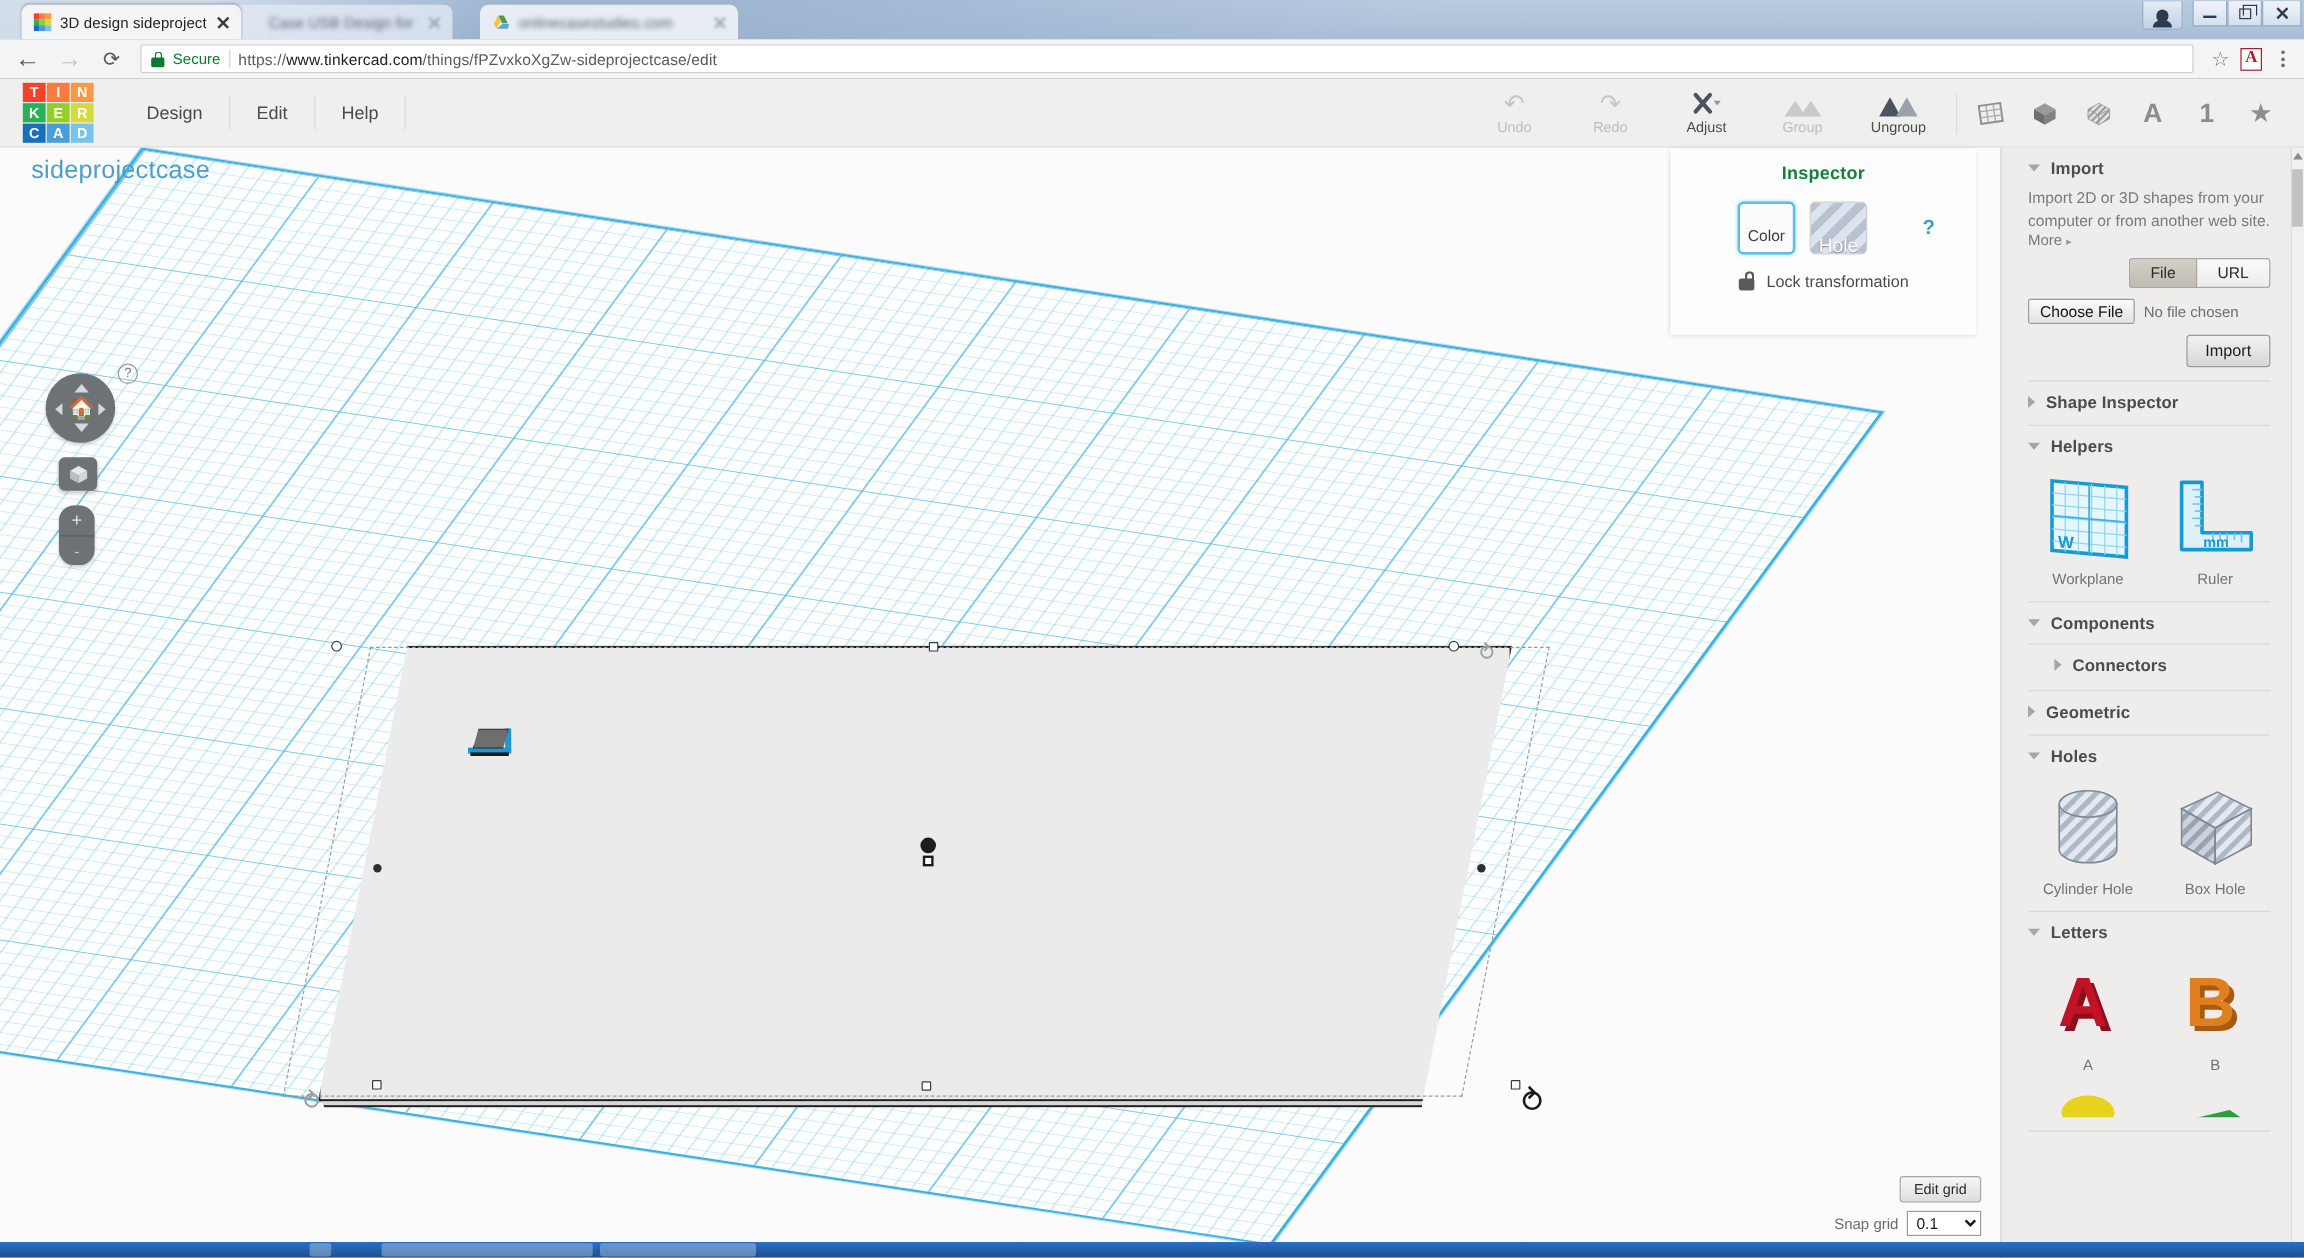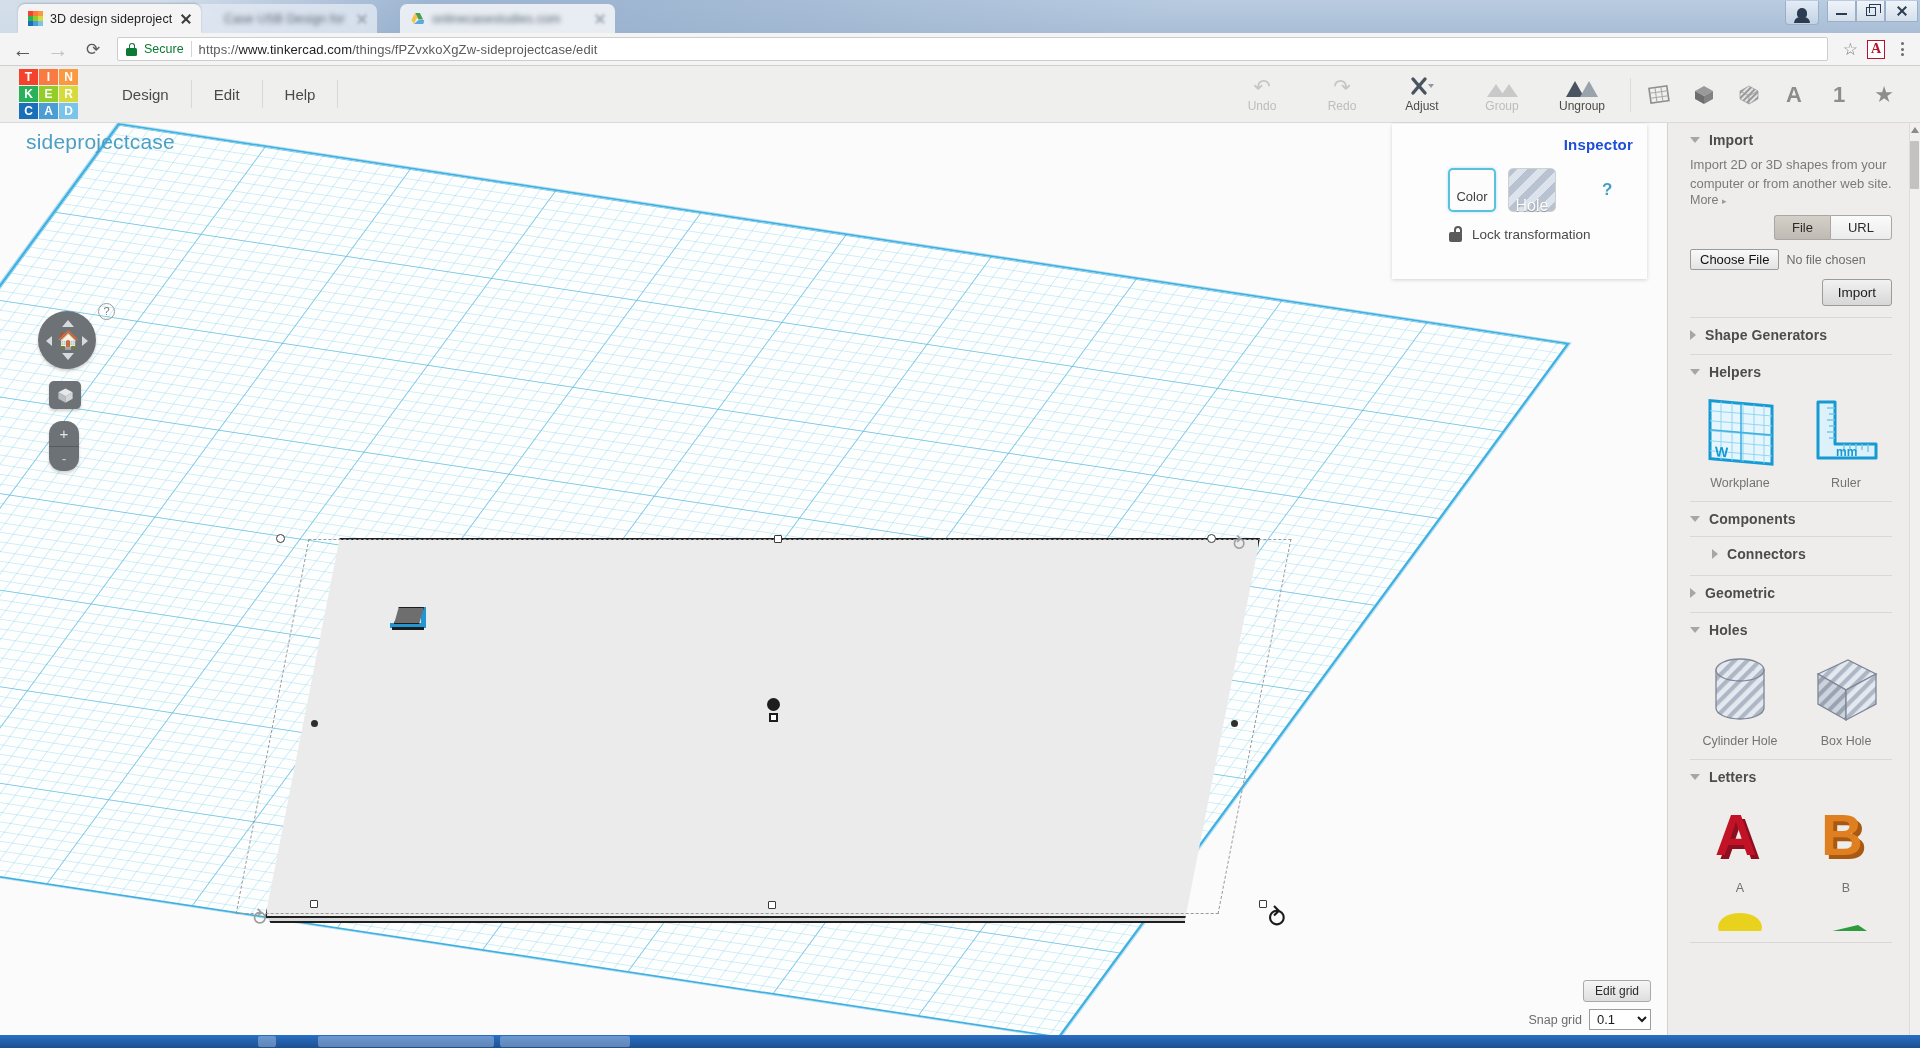--- a/index.html
+++ b/index.html
@@ -248,21 +248,21 @@
     width:62px; height:21px; font-size:13px; color:#1a1a1a; background:#fff;
     border:1px solid #9c9c9c; padding:0 3px; font-family:"Liberation Sans", sans-serif; cursor:pointer;
   }
 
   
   #inspector {
     position:absolute; left:1392px; top:58px; width:255px; height:155px;
     background:#fdfdfd; box-shadow:0 1px 4px rgba(0,0,0,.16);
     padding:12px 14px;
   }
-  #inspector-title { text-align:right; font-size:15px; color:#1d4ed8; font-weight:bold; letter-spacing:.2px; }
+  #inspector-title { text-align:center; font-size:15px; color:#15803d; font-weight:bold; letter-spacing:.2px; }
   #insp-row { display:flex; align-items:center; gap:12px; margin-top:15px; padding-left:42px; }
   .insp-btn {
     width:48px; height:44px; border-radius:5px; background:#fcfcfc;
     display:flex; align-items:flex-end; justify-content:center; padding-bottom:6px;
     font-size:13px; color:#3d3d3d; cursor:pointer;
   }
   .insp-btn.color { border:2px solid #5bc0de; box-shadow:0 0 3px rgba(91,192,222,.5); }
   .insp-btn.hole {
     border:1px solid #cfcfcf; color:#ffffff;
     background: repeating-linear-gradient(-45deg,#b9c2d0 0 7px,#dde3ec 7px 14px);
@@ -640,21 +640,21 @@
           <span id="no-file">No file chosen</span>
         </div>
         <div id="import-row">
           <span id="import-btn">Import</span>
         </div>
       </div>
 
       <div class="sb-section">
         <div class="sb-head">
           <span class="caret right"></span>
-          <span class="sb-title">Shape Generators</span>
+          <span class="sb-title">Shape Inspector</span>
         </div>
       </div>
 
       <div class="sb-section">
         <div class="sb-head">
           <span class="caret down"></span>
           <span class="sb-title">Helpers</span>
         </div>
         <div class="shape-grid">
           <div class="shape-cell">

